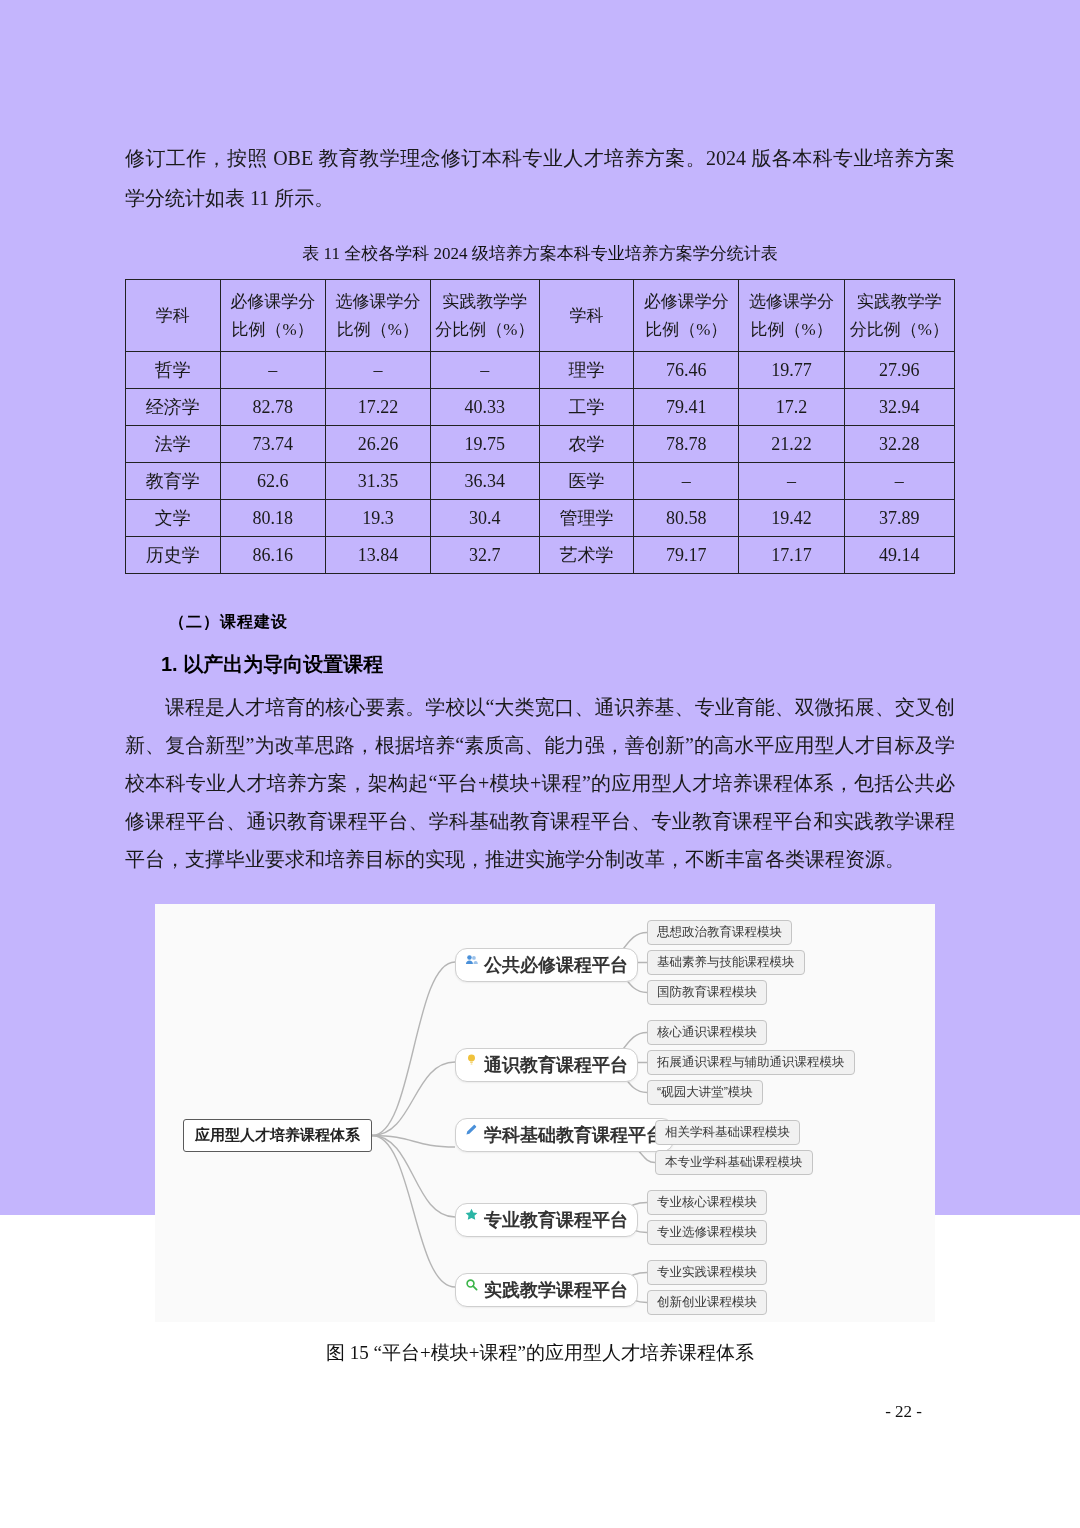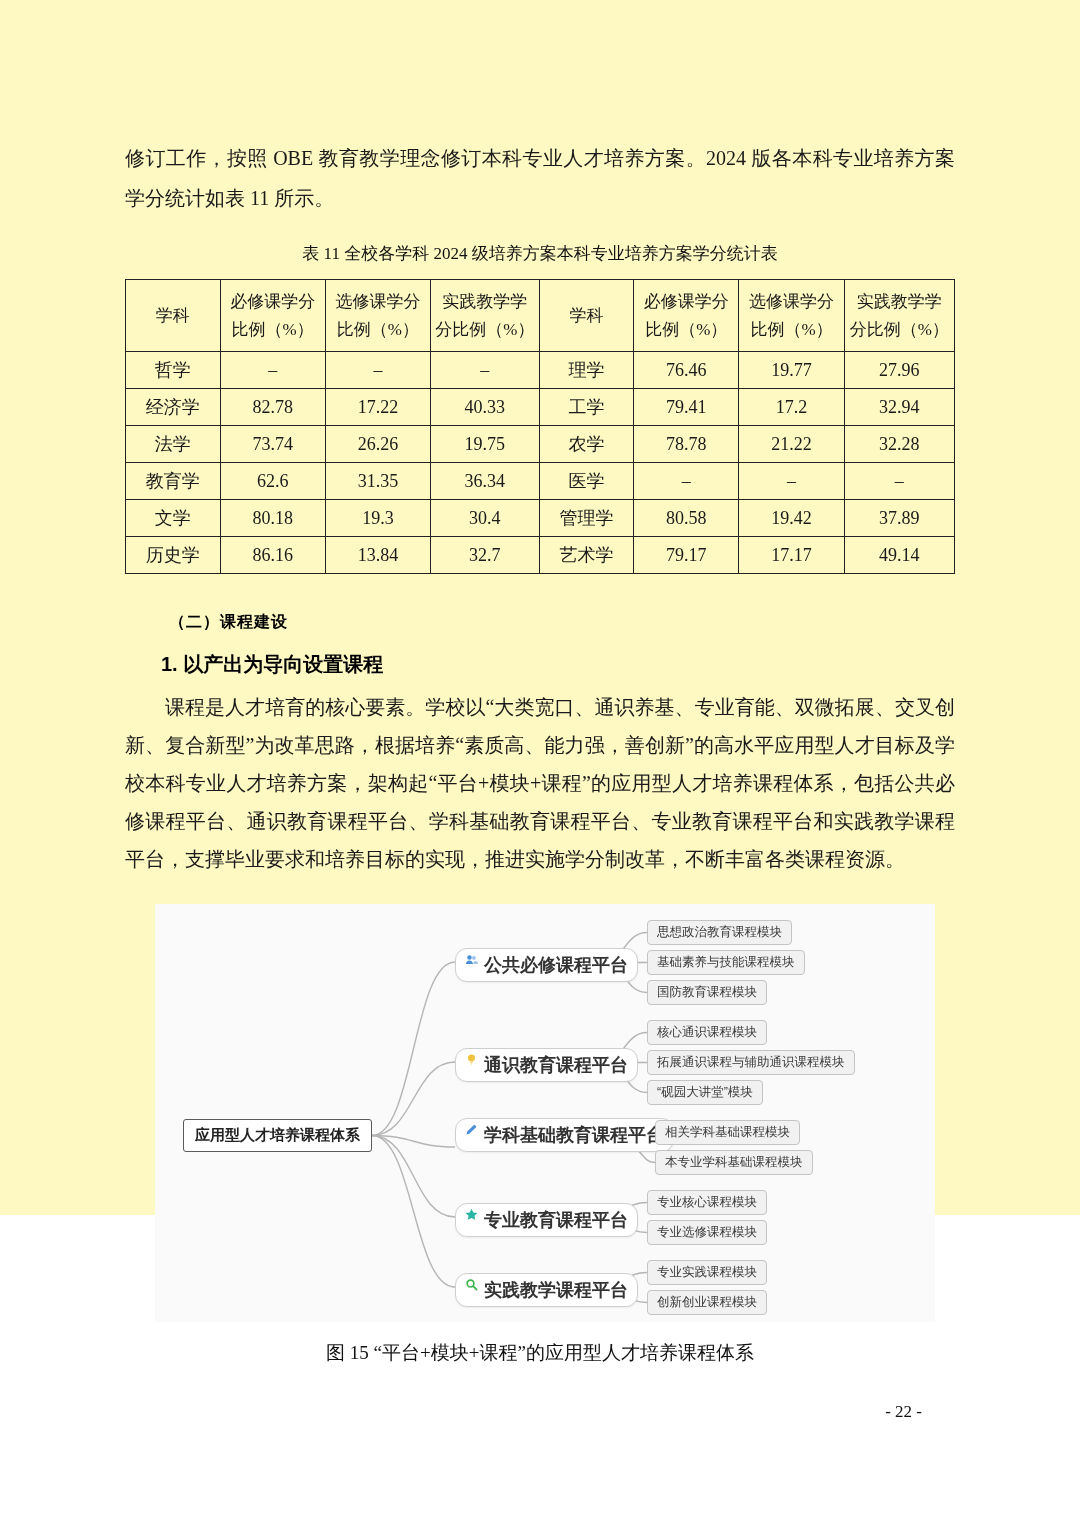--- a/index.html
+++ b/index.html
@@ -2,21 +2,21 @@
 <html><head>
 <meta charset="utf-8">
 <style>
   * { margin:0; padding:0; box-sizing:border-box; }
   html,body { background:#fff; }
   body {
     width:1080px; height:1528px; overflow:hidden;
     font-family:"Liberation Serif","DejaVu Serif",serif;
     color:#1a1a1a;
   }
-  .page { position:relative; width:1080px; height:1215px; background:#fef9c3; }
+  .page { position:relative; width:1080px; height:1215px; background:#c4b5fd; }
   .content { padding:138px 125px 0 125px; }
 
   .intro { font-size:20px; line-height:40px; text-align:justify; }
 
   .table-caption { text-align:center; font-size:17px; margin-top:24px; color:#111; }
 
   table.stats {
     width:100%; border-collapse:collapse; margin-top:14px;
     border:1.6px solid #111;
   }

